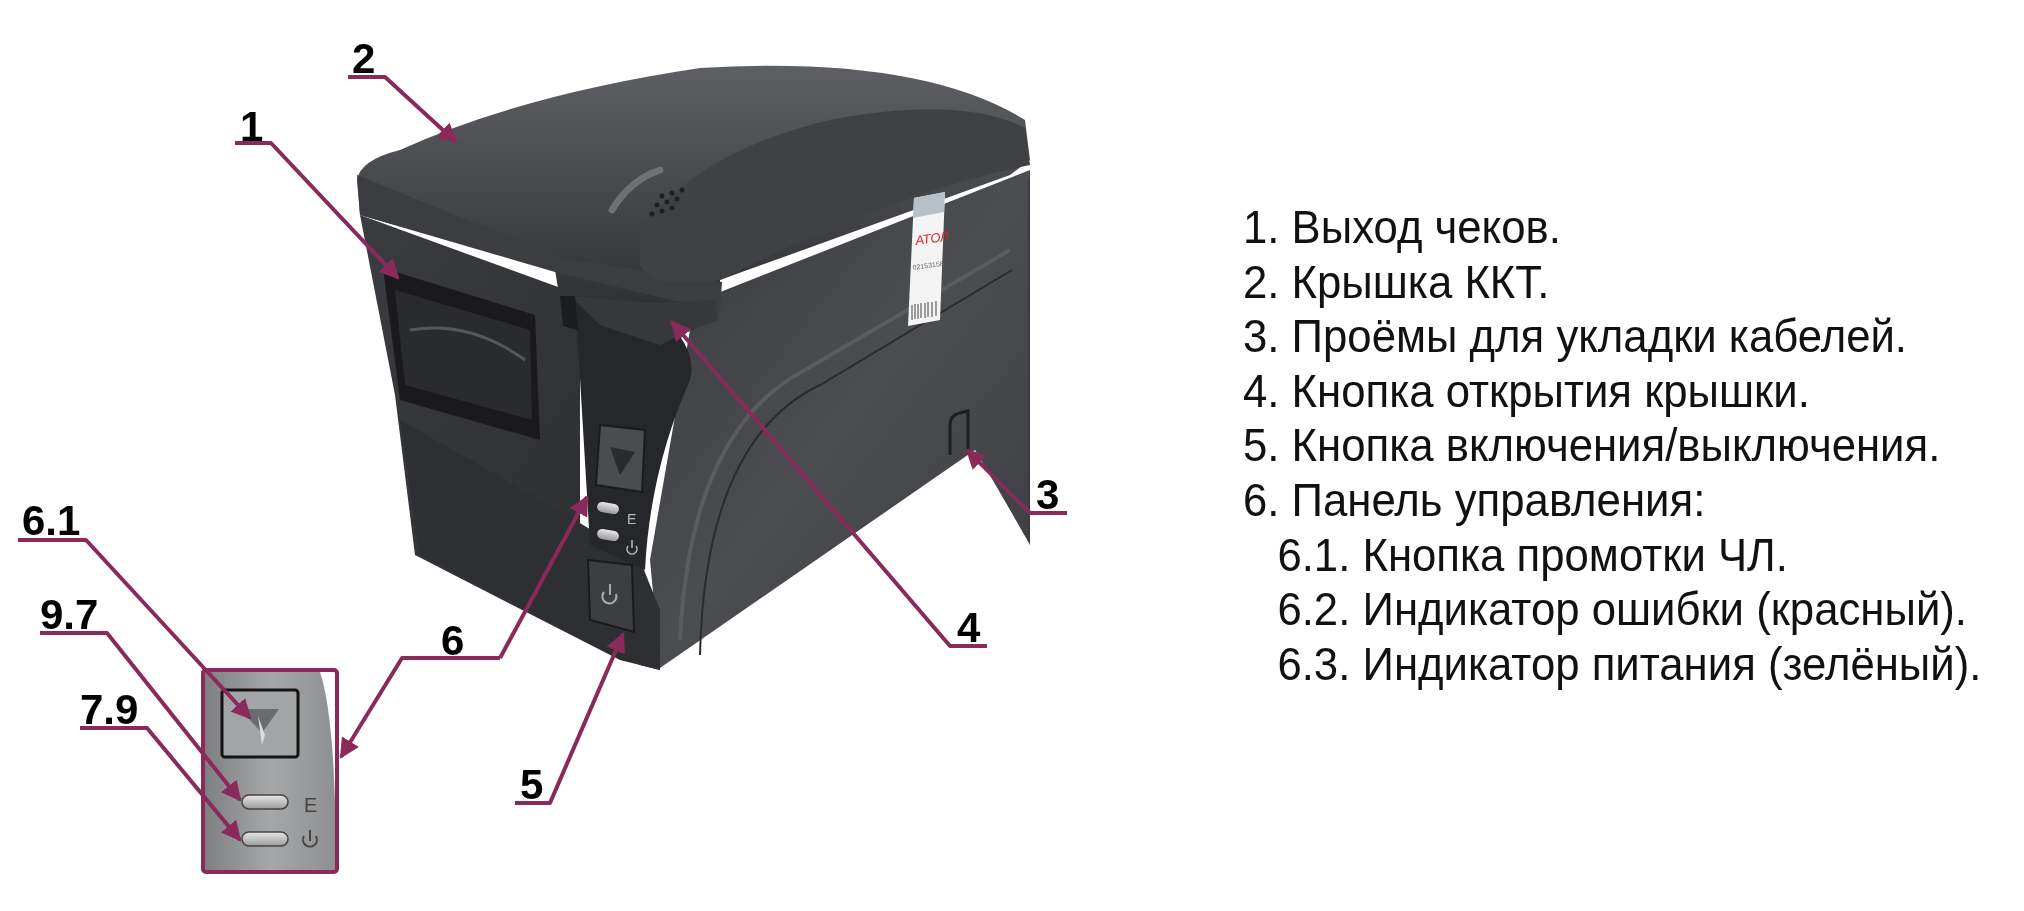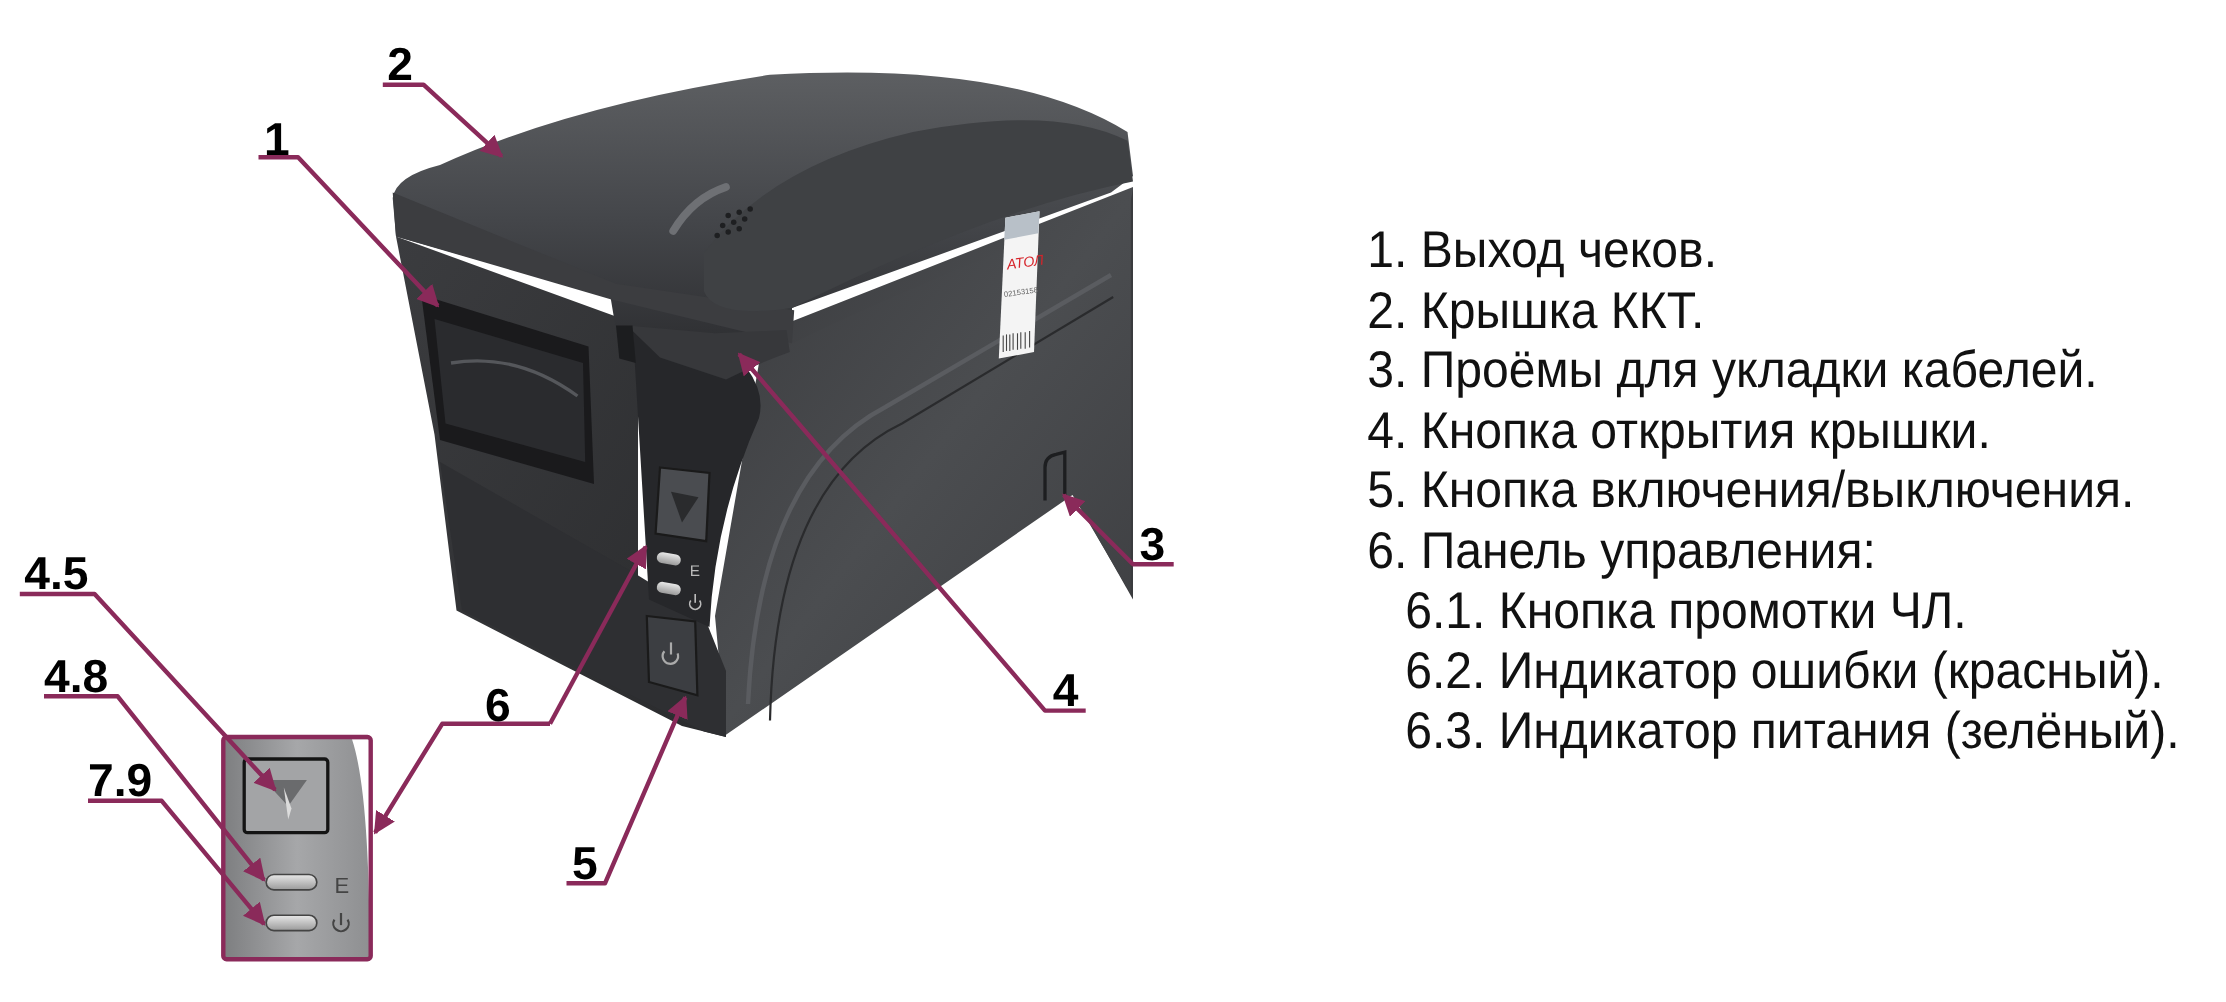--- a/index.html
+++ b/index.html
@@ -156,22 +156,22 @@
     <polyline points="80,728 147,728 240,840" marker-end="url(#arrowHead)"></polyline>
   </g>
 </svg>
 
 <div class="callout-label" style="left:240px; top:106px;">1</div>
 <div class="callout-label" style="left:352px; top:38px;">2</div>
 <div class="callout-label" style="left:1036px; top:474px;">3</div>
 <div class="callout-label" style="left:957px; top:607px;">4</div>
 <div class="callout-label" style="left:520px; top:764px;">5</div>
 <div class="callout-label" style="left:441px; top:620px;">6</div>
-<div class="callout-label" style="left:22px; top:500px;">4.5</div>
-<div class="callout-label" style="left:40px; top:594px;">4.8</div>
+<div class="callout-label" style="left:22px; top:500px;">6.1</div>
+<div class="callout-label" style="left:40px; top:594px;">9.7</div>
 <div class="callout-label" style="left:80px; top:689px;">7.9</div>
 
 <ul id="legend">
   <li>1. Выход чеков.</li>
   <li>2. Крышка ККТ.</li>
   <li>3. Проёмы для укладки кабелей.</li>
   <li>4. Кнопка открытия крышки.</li>
   <li>5. Кнопка включения/выключения.</li>
   <li>6. Панель управления:</li>
   <li class="sub">6.1. Кнопка промотки ЧЛ.</li>

